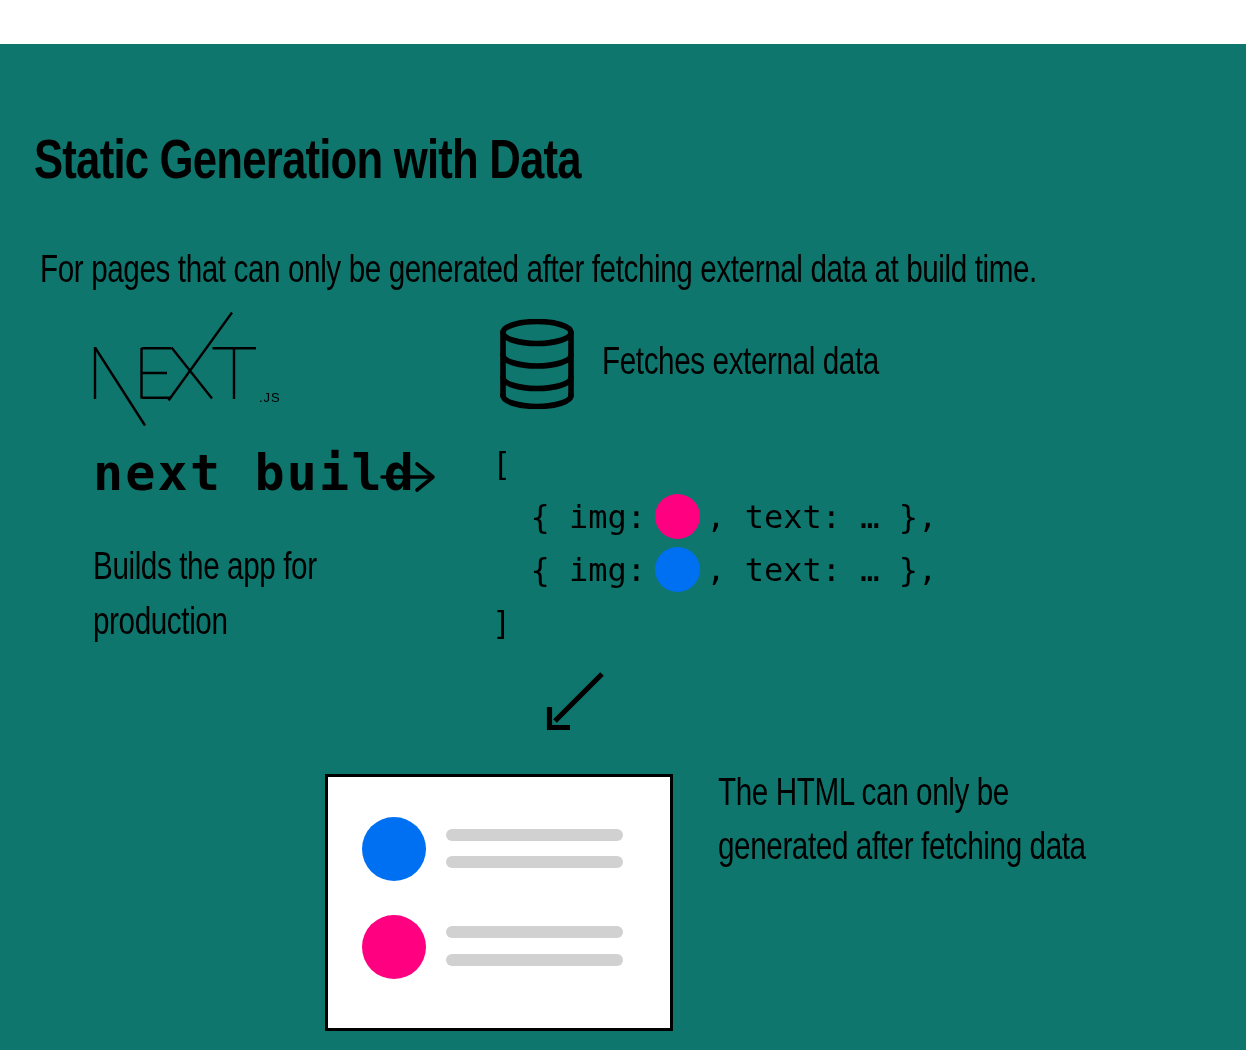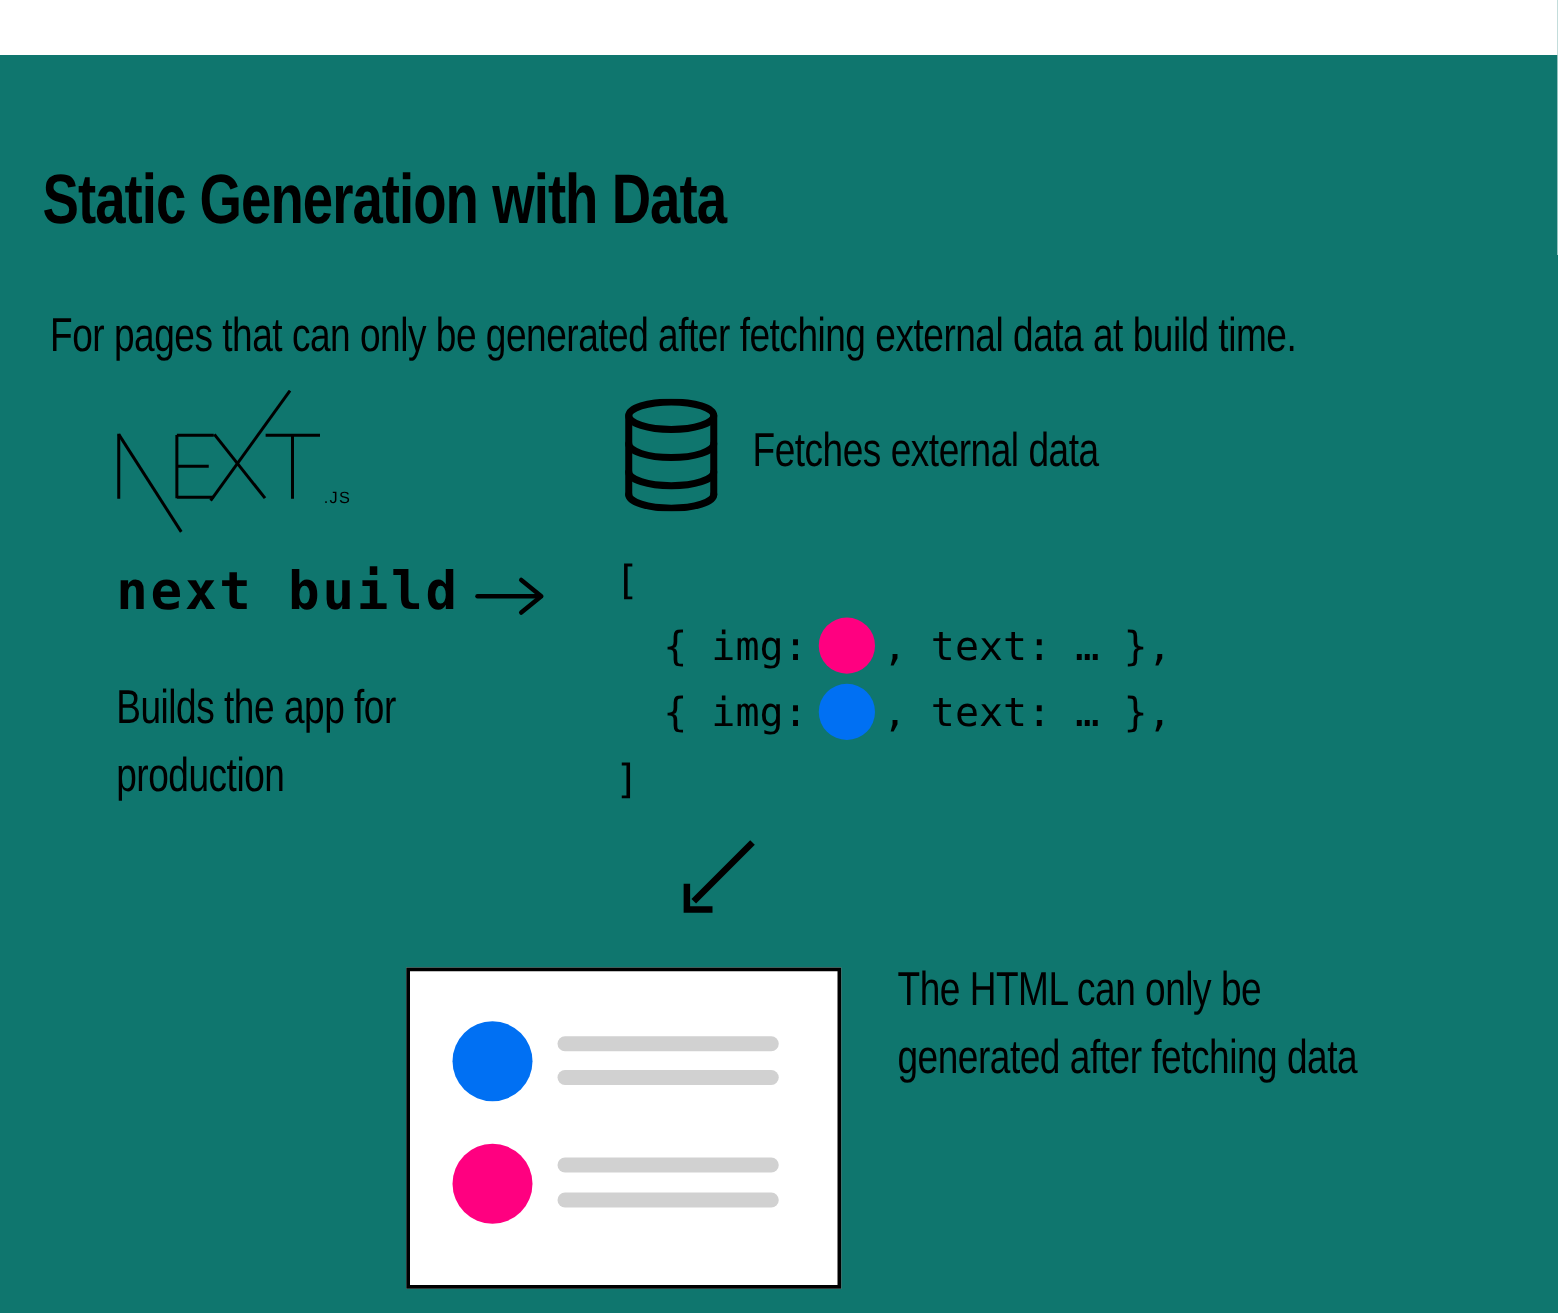--- a/index.html
+++ b/index.html
@@ -30,21 +30,21 @@
   .subtitle { left: 40px; top: 165px; }
   .fetch-label { left: 602px; top: 295px; }
   .builds-caption { left: 93px; top: 495px; line-height: 55px; }
   .result-caption { left: 718px; top: 721px; line-height: 54px; }
   .bodytext .line { display: block; }
 
   
   .next-build {
     left: 93px; top: 406px;
     font-family: "DejaVu Sans Mono", monospace;
-    font-size: 42px; font-weight: 700; letter-spacing: 2.2px;
+    font-size: 50px; font-weight: 700; letter-spacing: 2.2px;
     line-height: 46px; white-space: nowrap;
   }
 
   
   .code {
     left: 492px; top: 393px;
     font-family: "DejaVu Sans Mono", monospace;
     font-size: 32px; font-weight: 400;
     color: #000;
   }

